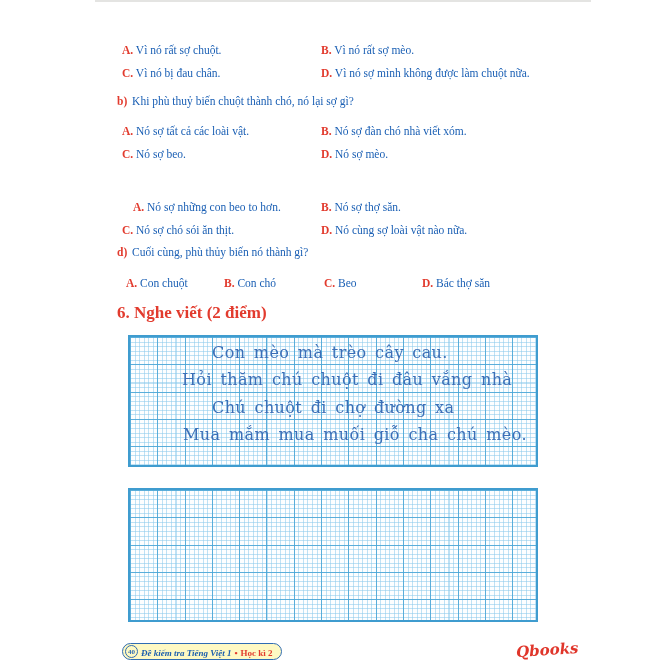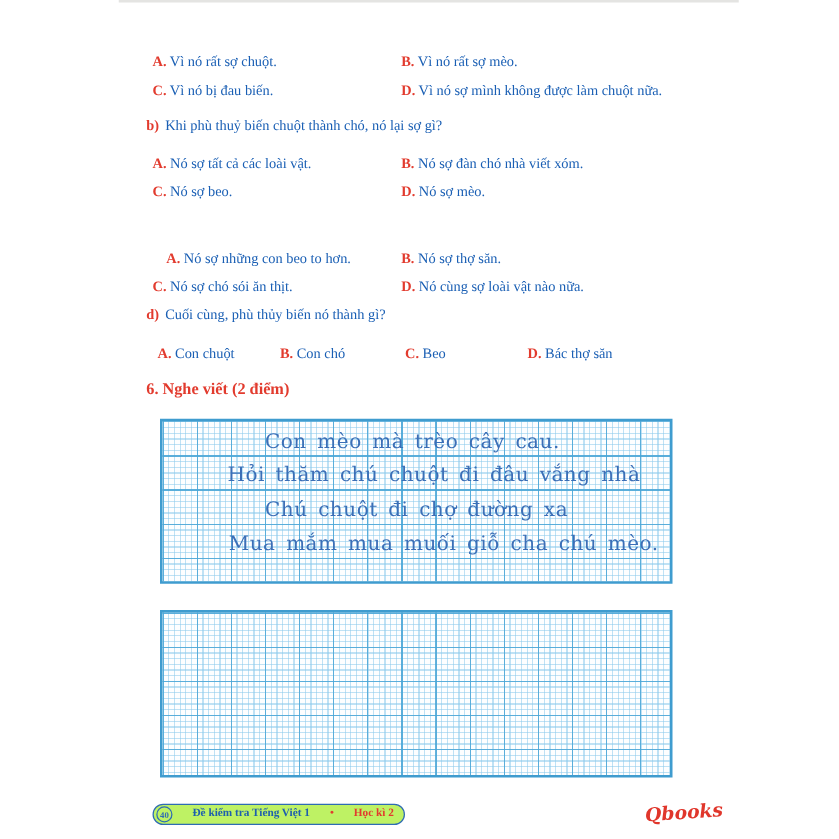--- a/index.html
+++ b/index.html
@@ -4,21 +4,21 @@
 <style>
   html,body{margin:0;padding:0;background:#ffffff;}
   #page{position:relative;width:591px;height:671px;background:#fff;overflow:hidden;
         font-family:"Liberation Serif",serif;}
   #topline{position:absolute;left:95px;top:0;width:497px;height:2px;background:#e4e4e2;}
 
   .opt,.q,.sec{position:absolute;font-size:11.5px;white-space:nowrap;line-height:1.2;}
   .lbl{color:#e23b2e;font-weight:bold;}
   .txt{color:#1a5fb4;}
   .q .txt{margin-left:2px;}
-  .sec{color:#e23b2e;font-weight:bold;font-size:13px;}
+  .sec{color:#e23b2e;font-weight:bold;font-size:17px;}
 
   
   #qa-A{left:122px;top:44px}#qa-B{left:321px;top:44px}
   #qa-C{left:122px;top:67px}#qa-D{left:321px;top:67px}
   #qb{left:117px;top:95px}
   #qb-A{left:122px;top:125px}#qb-B{left:321px;top:125px}
   #qb-C{left:122px;top:148px}#qb-D{left:321px;top:148px}
   #qc{left:117px;top:172px}
   #qc-A{left:133px;top:201px}#qc-B{left:321px;top:201px}
   #qc-C{left:122px;top:224px}#qc-D{left:321px;top:224px}
@@ -37,41 +37,41 @@
   #grid1{top:335px;height:128px;}
   #grid2{top:488px;height:130px;}
 
   .dict{position:absolute;font-family:"DejaVu Serif",serif;
         color:#3b6fb7;font-size:16px;white-space:nowrap;letter-spacing:.4px;word-spacing:3px;}
   #dl0{left:82px;top:6px}
   #dl1{left:52px;top:33px}
   #dl2{left:82px;top:61px}
   #dl3{left:53px;top:88px}
 
-  #footer-badge{position:absolute;left:122px;top:643px;display:flex;align-items:flex-start;gap:16px;
-        border:1.3px solid #2f6cb3;border-radius:9px;padding:1px 8px 1px 2px;background:#bef264;
+  #footer-badge{position:absolute;left:122px;top:643px;display:flex;align-items:flex-end;gap:3px;
+        border:1.3px solid #2f6cb3;border-radius:9px;padding:1px 8px 1px 2px;background:#fef9c3;
         font-size:9px;font-weight:bold;white-space:nowrap;}
   #footer-badge .num{width:11px;height:11px;border:1px solid #2f6cb3;border-radius:50%;
         display:flex;align-items:center;justify-content:center;font-size:7px;color:#2f6cb3;}
-  #footer-badge .bt{color:#1d5fae;}
+  #footer-badge .bt{color:#1d5fae;font-style:italic;}
   #footer-badge .sep{color:#e23b2e;}
   #footer-badge .sem{color:#e23b2e;}
   #logo{position:absolute;left:516px;top:641px;color:#e0362b;
         font-family:"DejaVu Serif",serif;font-style:italic;font-weight:bold;
         font-size:15px;transform:rotate(-4deg);}
 </style>
 </head>
 <body>
 
 <div id="page">
   <div id="topline"></div>
 
   <div class="opt" id="qa-A"><span class="lbl">A.</span> <span class="txt">Vì nó rất sợ chuột.</span></div>
   <div class="opt" id="qa-B"><span class="lbl">B.</span> <span class="txt">Vì nó rất sợ mèo.</span></div>
-  <div class="opt" id="qa-C"><span class="lbl">C.</span> <span class="txt">Vì nó bị đau biến.</span></div>
+  <div class="opt" id="qa-C"><span class="lbl">C.</span> <span class="txt">Vì nó bị đau chân.</span></div>
   <div class="opt" id="qa-D"><span class="lbl">D.</span> <span class="txt">Vì nó sợ mình không được làm chuột nữa.</span></div>
 
   <div class="q" id="qb"><span class="lbl">b)</span> <span class="txt">Khi phù thuỷ biến chuột thành chó, nó lại sợ gì?</span></div>
   <div class="opt" id="qb-A"><span class="lbl">A.</span> <span class="txt">Nó sợ tất cả các loài vật.</span></div>
   <div class="opt" id="qb-B"><span class="lbl">B.</span> <span class="txt">Nó sợ đàn chó nhà viết xóm.</span></div>
   <div class="opt" id="qb-C"><span class="lbl">C.</span> <span class="txt">Nó sợ beo.</span></div>
   <div class="opt" id="qb-D"><span class="lbl">D.</span> <span class="txt">Nó sợ mèo.</span></div>
 
   <div class="opt" id="qc-A"><span class="lbl">A.</span> <span class="txt">Nó sợ những con beo to hơn.</span></div>
   <div class="opt" id="qc-B"><span class="lbl">B.</span> <span class="txt">Nó sợ thợ săn.</span></div>

